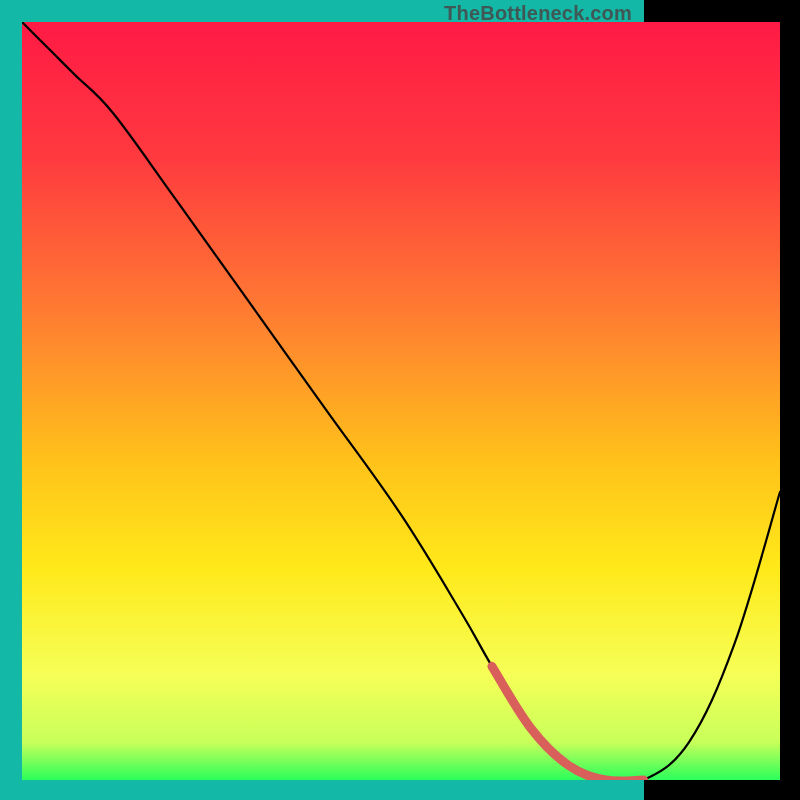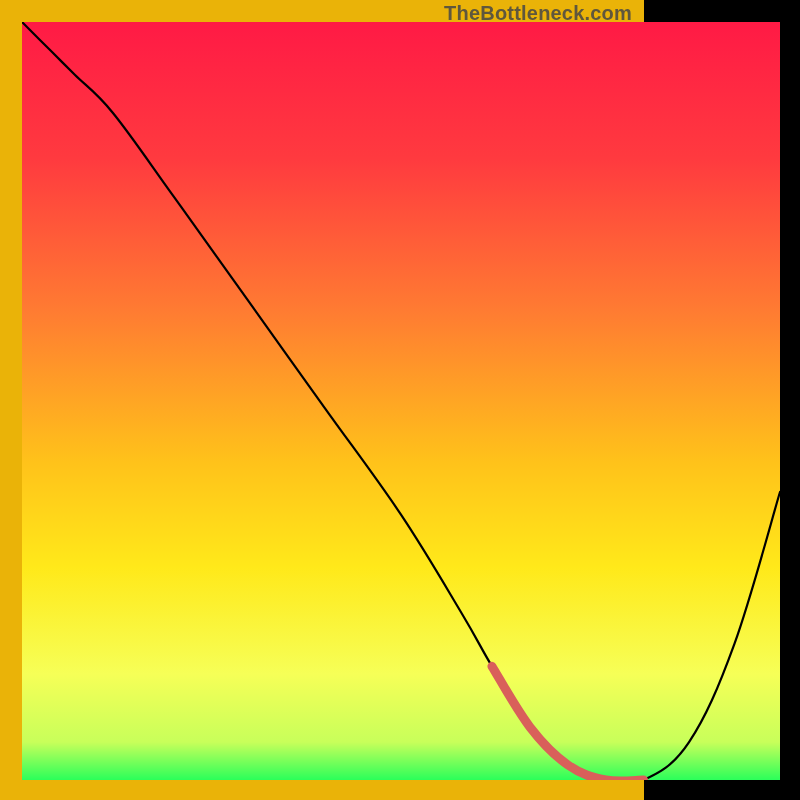--- a/index.html
+++ b/index.html
@@ -9,21 +9,21 @@
     height: 800px;
     background: #000;
     overflow: hidden;
   }
   .frame {
     position: absolute;
     left: 0;
     top: 0;
     width: 644px;
     height: 800px;
-    background: #eab308;
+    background: #14b8a6;
   }
   .plot {
     position: absolute;
     left: 22px;
     top: 22px;
     width: 758px;
     height: 758px;
     overflow: hidden;
   }
   .gradient {

